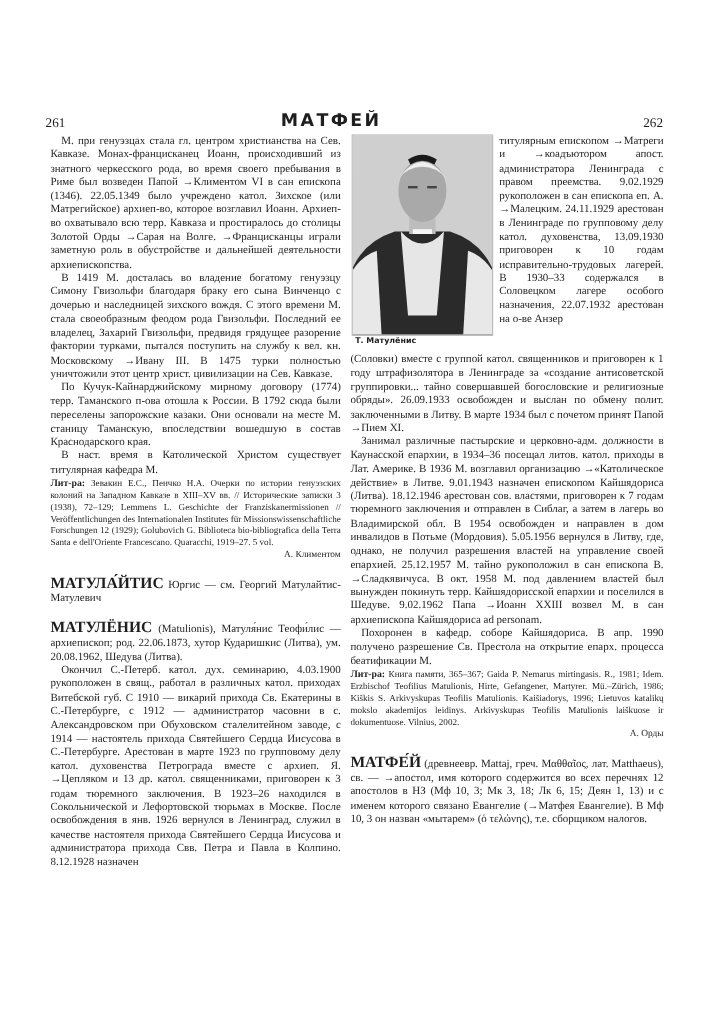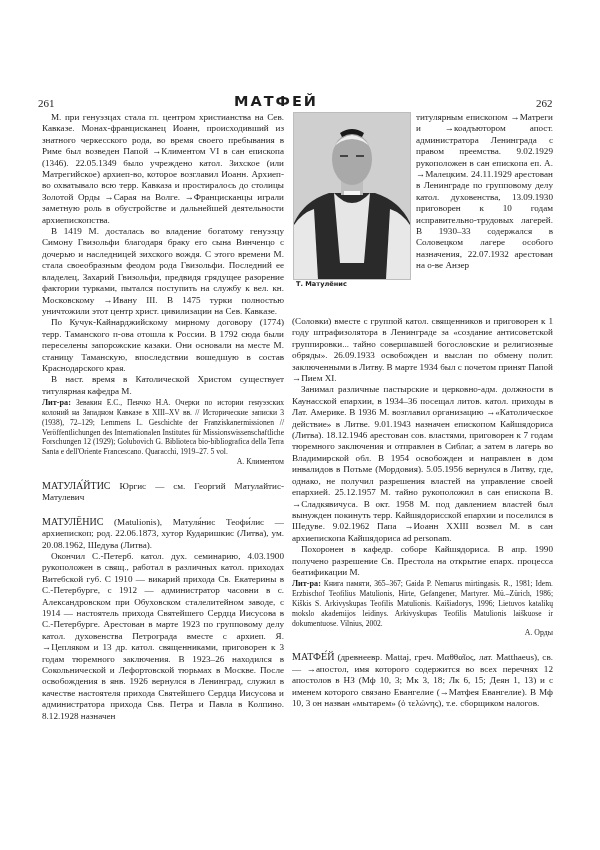--- a/index.html
+++ b/index.html
@@ -7,27 +7,27 @@
          font-family: "Liberation Serif", "DejaVu Serif", serif; color: #1e1e1e; }
   .page-num { position: absolute; top: 97px; font-size: 11px; }
   .page-num.left { left: 38px; }
   .page-num.right { left: 536px; }
   .running-head { position: absolute; top: 93px; left: 0; width: 552px; text-align: center;
                   font-family: "DejaVu Sans", sans-serif; font-weight: bold; font-size: 14.5px;
                   letter-spacing: 2px; }
   .col { position: absolute; font-size: 9.15px; line-height: 11.4px; text-align: justify; }
   .col.left { left: 42px; top: 112px; width: 242px; }
   .col.right-top { left: 416px; top: 112px; width: 137px; }
-  .col.right { left: 292px; top: 294px; width: 261px; margin-top: 22px; }
+  .col.right { left: 292px; top: 294px; width: 261px; }
   p { margin: 0; text-indent: 9px; }
   p.noind { text-indent: 0; }
   .lit { font-size: 7.6px; line-height: 9.8px; text-indent: 0; margin-top: 1px; }
   .lit b { font-size: 8.2px; }
   .author { text-align: right; font-size: 7.8px; line-height: 10px; margin-bottom: 13px; }
-  .entry-title { font-weight: normal; font-size: 10px; }
+  .entry-title { font-weight: bold; font-size: 13px; }
   .entry { text-indent: 0; margin-top: 2px; }
   .photo-wrap { position: absolute; left: 293px; top: 112px; width: 116px; height: 166px;
                 background: linear-gradient(#d8d8d8, #c9c9c9); border: 1px solid #bdbdbd; overflow: hidden; }
   .photo-caption { position: absolute; left: 296px; top: 280px; font-family: "DejaVu Sans", sans-serif;
                    font-size: 6.6px; font-weight: bold; }
 </style>
 </head>
 <body>
 
 <div class="page-num left">261</div>

